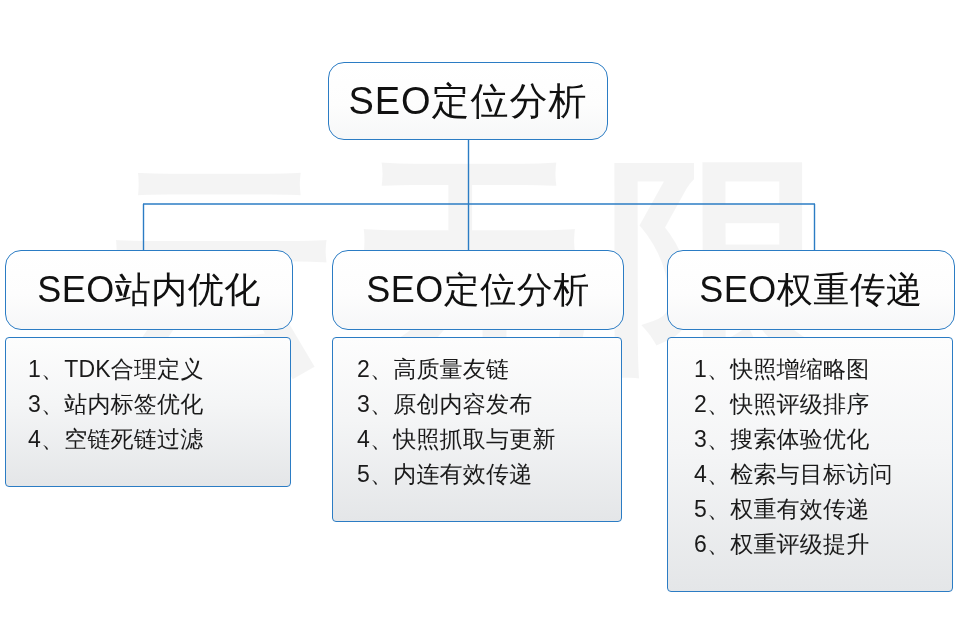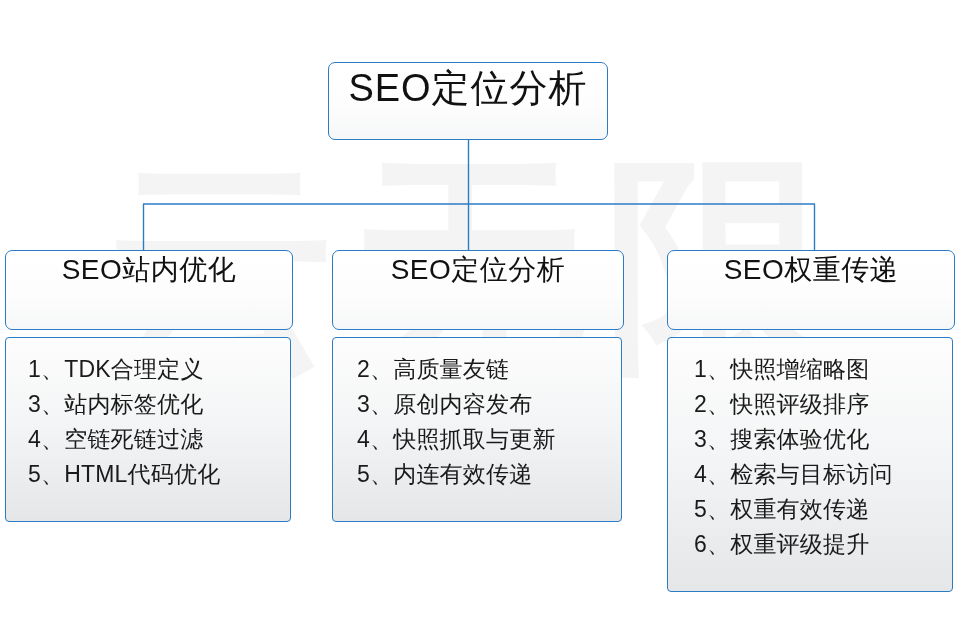--- a/index.html
+++ b/index.html
@@ -54,24 +54,24 @@
 
   
   .node {
     position: absolute;
     z-index: 2;
     box-sizing: border-box;
   }
 
   .head-box {
     border: 1.4px solid #2b7cc4;
-    border-radius: 7px;
+    border-radius: 16px;
     background: linear-gradient(180deg, #ffffff 0%, #fdfdfd 55%, #f6f7f8 100%);
     display: flex;
-    align-items: flex-start;
+    align-items: center;
     justify-content: center;
     color: #111111;
     white-space: nowrap;
   }
 
   #root-node {
     left: 328px;
     top: 62px;
     width: 280px;
     height: 78px;
@@ -85,21 +85,21 @@
     width: 290px;
   }
   #col-0 { left: 5px;   top: 250px; }
   #col-1 { left: 332px; top: 250px; }
   #col-2 { left: 667px; top: 250px; }
 
   .col .head-box {
     position: relative;
     width: 290px;
     height: 78px;
-    font-size: 28px;
+    font-size: 36px;
     letter-spacing: 0.5px;
   }
   #col-0 .head-box { width: 286px; }
   #col-2 .head-box { width: 286px; }
 
   .list-panel {
     position: relative;
     margin-top: 7px;
     width: 290px;
     border: 1.4px solid #2b7cc4;
@@ -147,21 +147,20 @@
   </div>
 
   <div class="col" id="col-0">
     <div class="head-box">
       <span>SEO站内优化</span>
     </div>
     <div class="list-panel">
       <div class="list-item">1、TDK合理定义</div>
       <div class="list-item">3、站内标签优化</div>
       <div class="list-item">4、空链死链过滤</div>
-      <div class="list-item">5、HTML代码优化</div>
     </div>
   </div>
 
   <div class="col" id="col-1">
     <div class="head-box">
       <span>SEO定位分析</span>
     </div>
     <div class="list-panel">
       <div class="list-item">2、高质量友链</div>
       <div class="list-item">3、原创内容发布</div>

